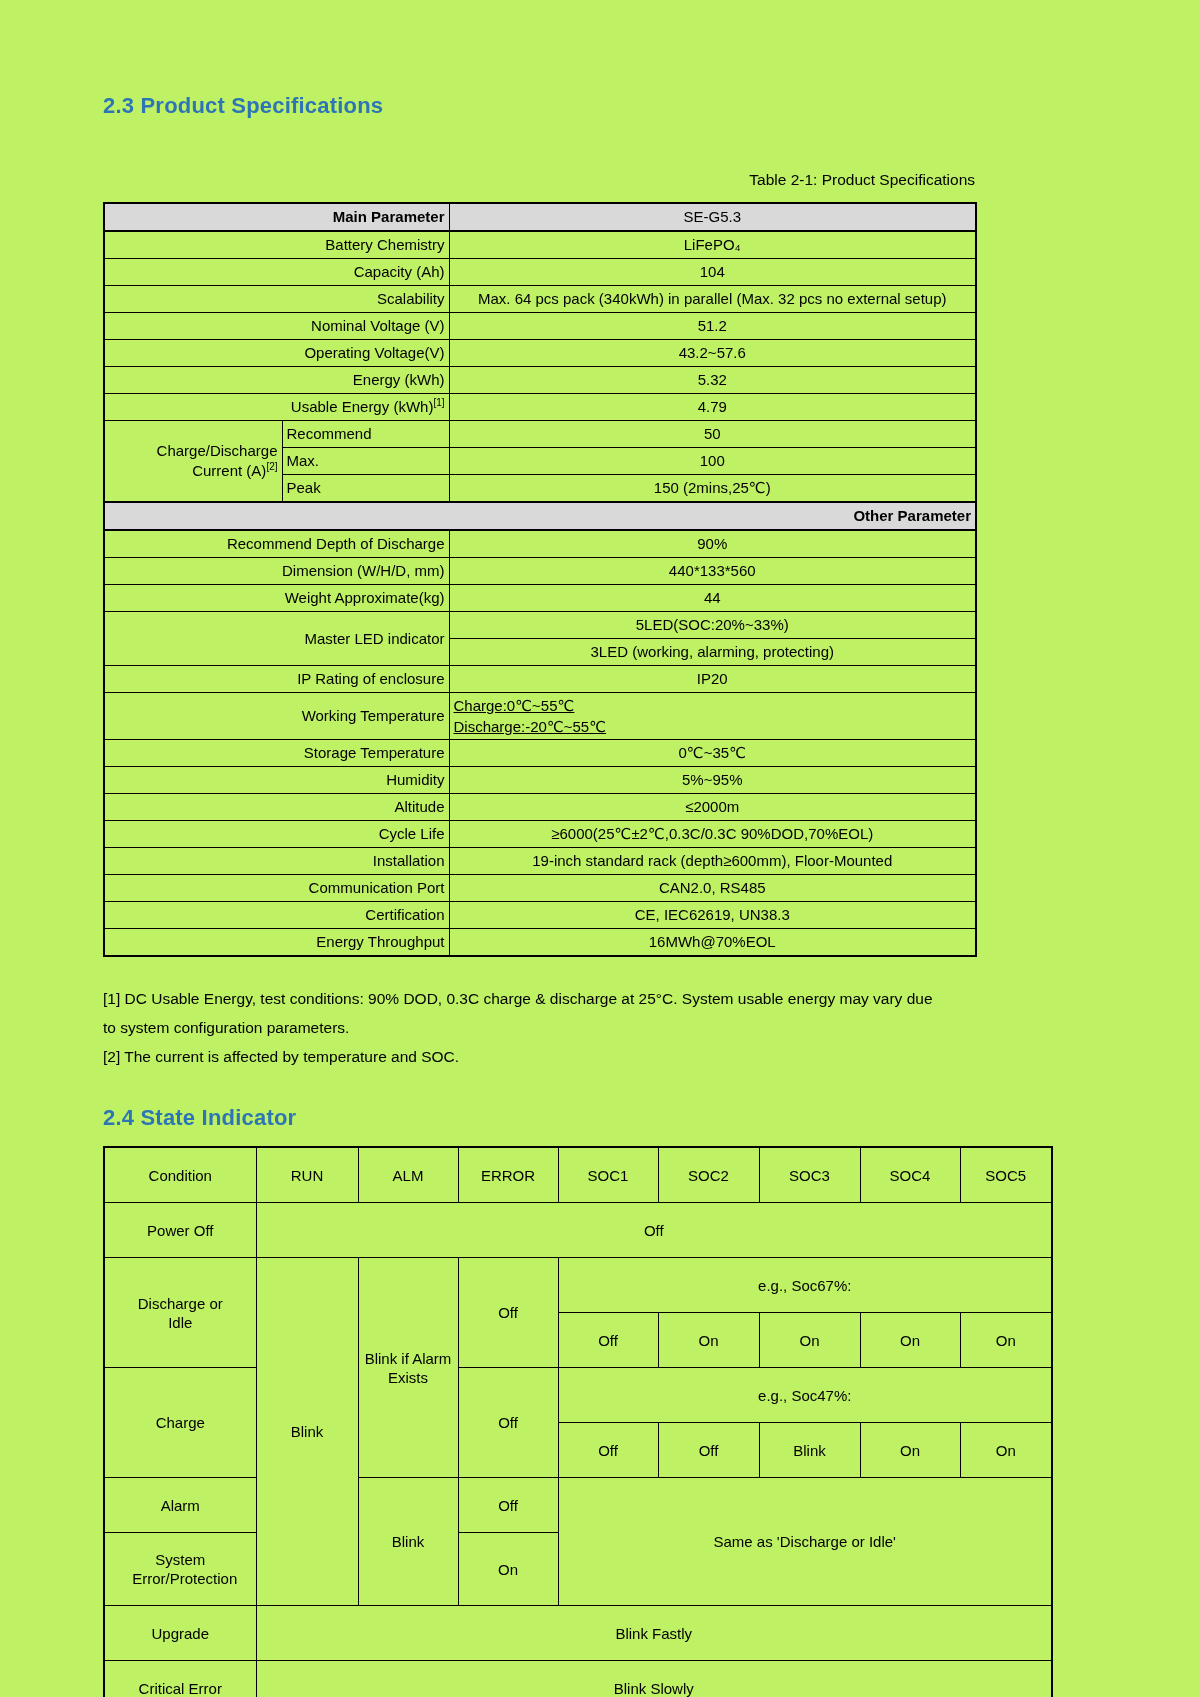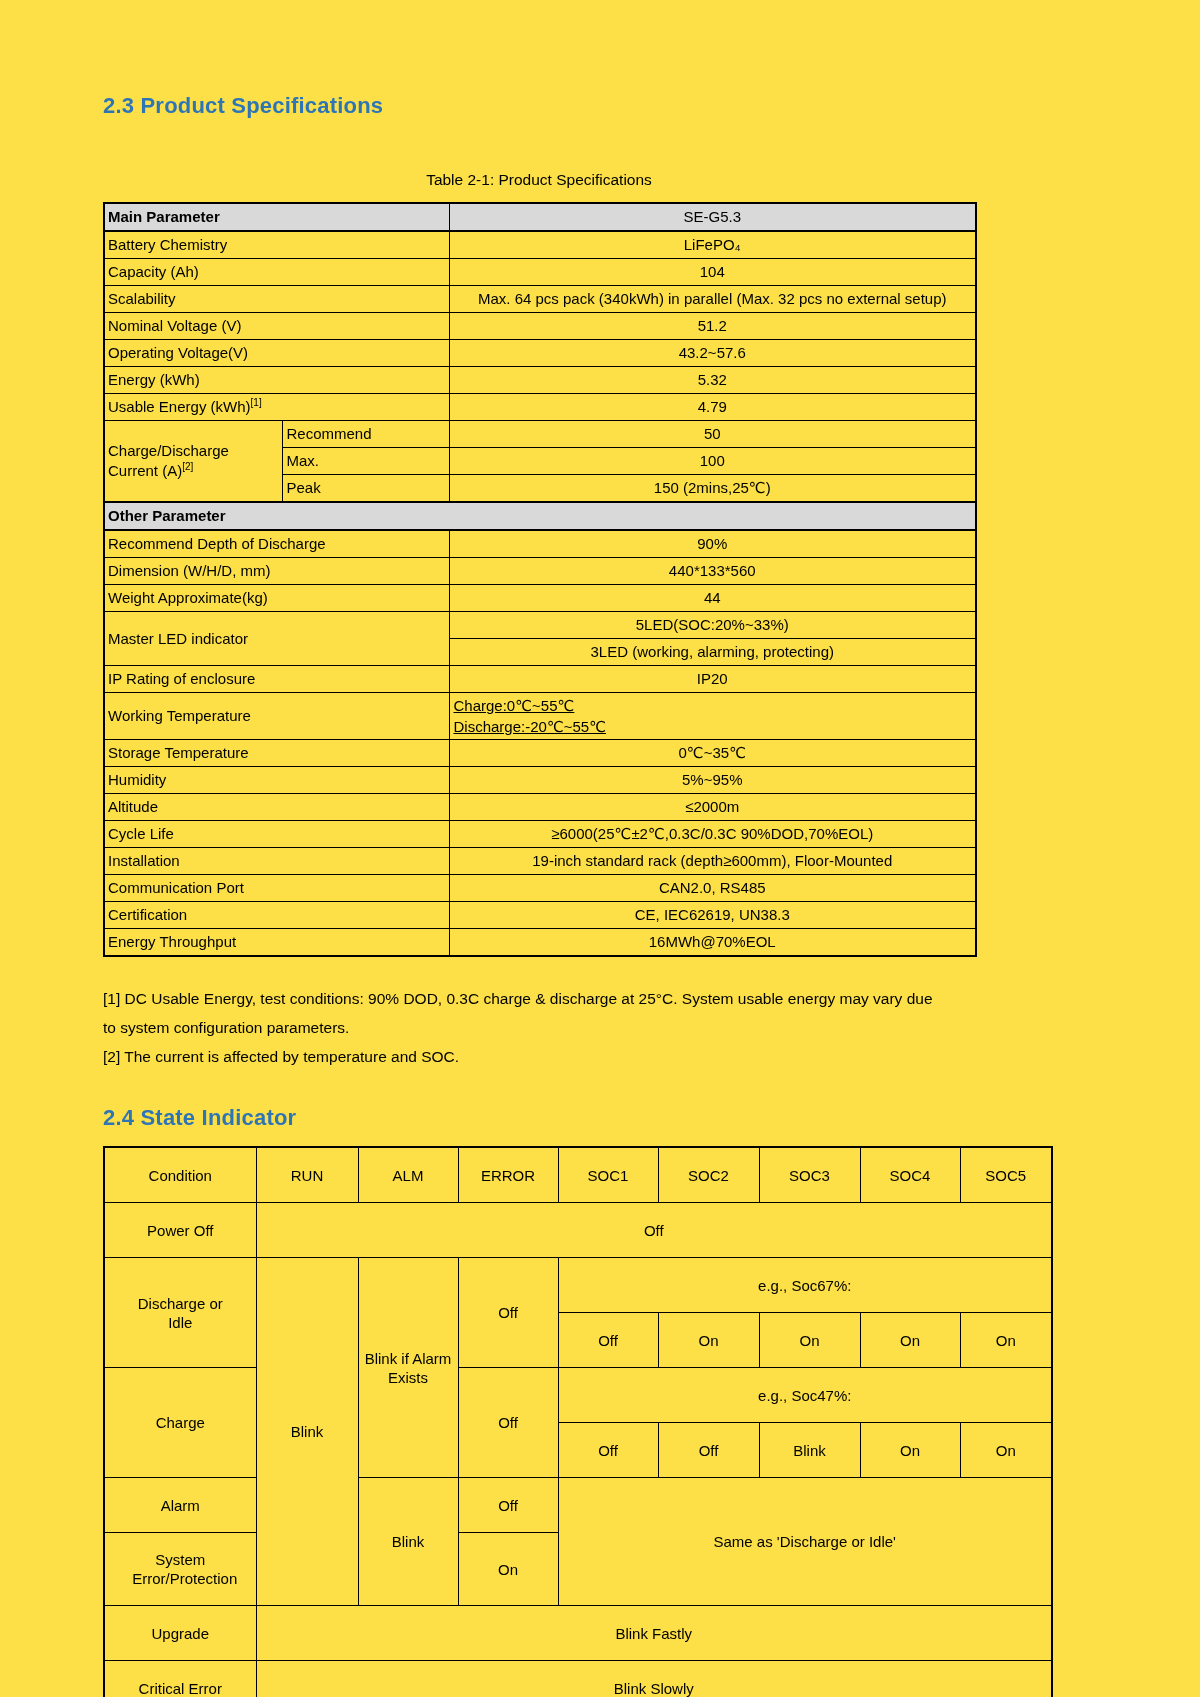--- a/index.html
+++ b/index.html
@@ -1,36 +1,36 @@
 <!DOCTYPE html>
 <html><head>
 <meta charset="utf-8">
 <style>
   html,body{margin:0;padding:0;background:#e8e8e8;}
   .page{
-    width:1200px;height:1697px;background:#fde047;position:relative;overflow:hidden;
+    width:1200px;height:1697px;background:#bef264;position:relative;overflow:hidden;
     font-family:"Liberation Sans","DejaVu Sans",sans-serif;color:#000;
   }
   .sec-title{
     font-size:22px;font-weight:bold;color:#2E75B6;
     margin-left:103px;letter-spacing:0.2px;
   }
   #sec1{padding-top:93px;}
   #sec2{margin-top:34px;}
   .caption{
-    width:872px;margin:52px 0 0 103px;text-align:center;
+    width:872px;margin:52px 0 0 103px;text-align:right;
     font-size:15.5px;color:#000;
   }
   table{border-collapse:collapse;table-layout:fixed;margin-left:103px;}
   .spec{width:872px;margin-top:13px;border:2px solid #000;}
   .spec td{
     border:1px solid #000;font-size:15px;line-height:20px;
     height:22px;padding:2px 4px;vertical-align:middle;
   }
-  .spec td.lbl{text-align:left;padding-left:3px;}
+  .spec td.lbl{text-align:right;padding-left:3px;}
   .spec td.sub{text-align:left;padding-left:4px;}
   .spec td.val{text-align:center;}
   .spec tr.gray td{background:#D9D9D9;border-top:2px solid #000;border-bottom:2px solid #000;}
   .spec td.bold{font-weight:bold;}
   .fit{font-size:14px;white-space:nowrap;}
   .tline{display:block;text-align:left;line-height:21px;text-decoration:underline;}
   sup{font-size:10px;line-height:0;}
   .state{width:948px;margin-top:15px;border:2px solid #000;}
   .state th,.state td{
     border:1px solid #000;font-size:15px;font-weight:normal;line-height:19px;

